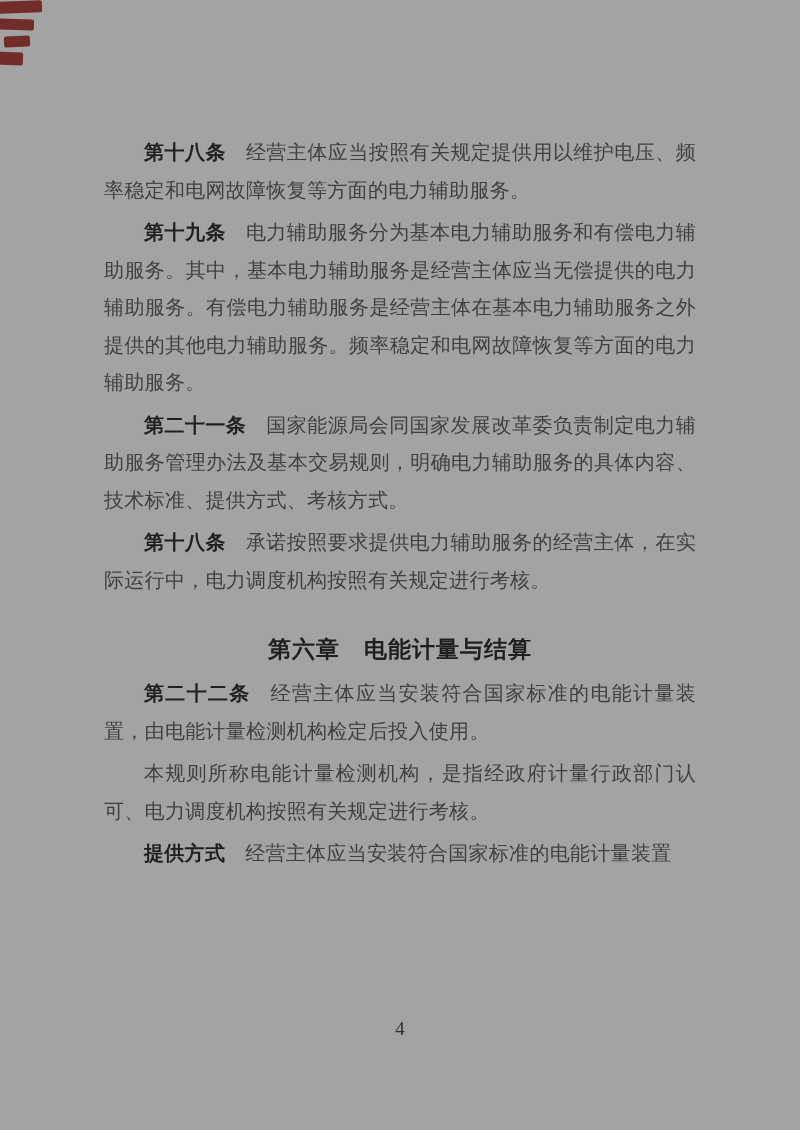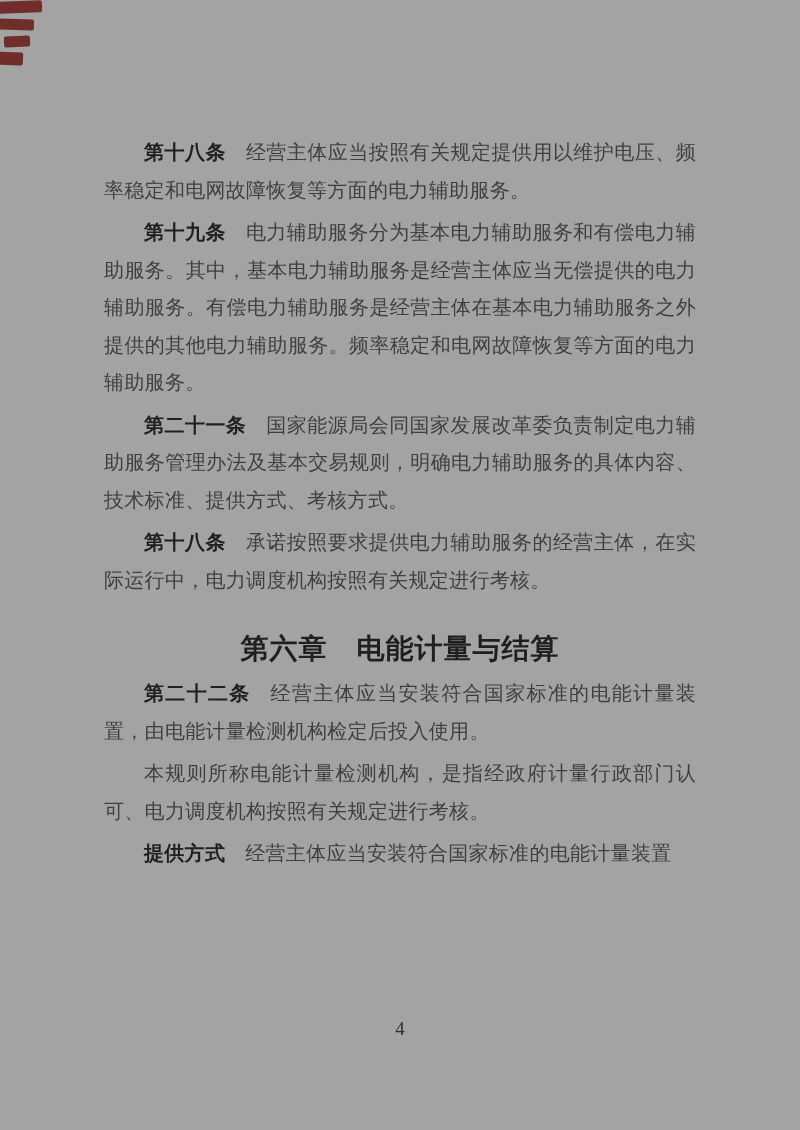--- a/index.html
+++ b/index.html
@@ -49,21 +49,21 @@
     font-family: "Liberation Sans", sans-serif;
     font-weight: 700;
     color: #1f1f1f;
     margin-right: 20px;
   }
   .label:empty { margin-right: 0; display: none; }
 
   h2.chapter {
     margin: 31px 0 7px 0;
     font-family: "Liberation Sans", sans-serif;
-    font-size: 28px;
+    font-size: 23px;
     line-height: 38px;
     font-weight: 700;
     color: #1f1f1f;
     text-align: center;
     letter-spacing: 1px;
     text-indent: 0;
   }
 
   .page-number {
     position: absolute;

